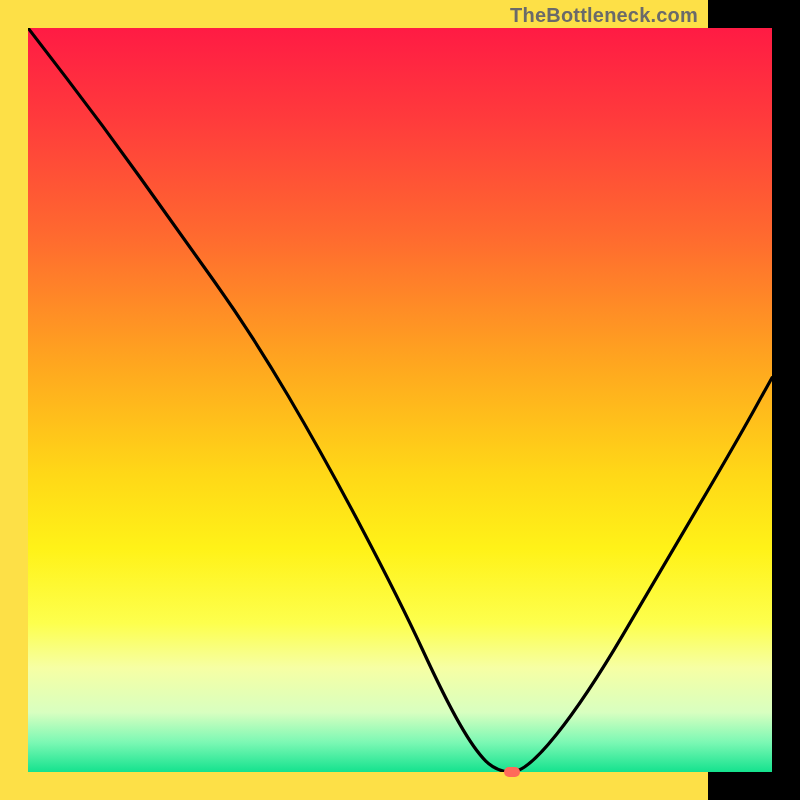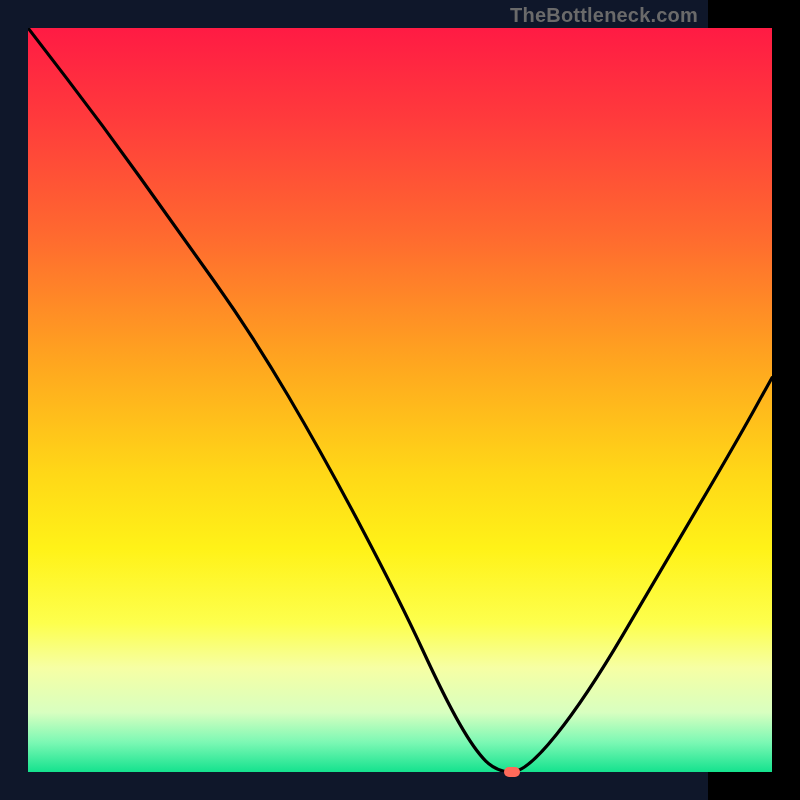--- a/index.html
+++ b/index.html
@@ -8,21 +8,21 @@
     width: 800px;
     height: 800px;
     background: #000;
     overflow: hidden;
     font-family: Arial, Helvetica, sans-serif;
   }
   .frame {
     position: relative;
     width: 708px;
     height: 800px;
-    background: #0f172a;
+    background: #fde047;
   }
   .watermark {
     position: absolute;
     top: 4px;
     right: 10px;
     color: #6a6a6a;
     font-size: 20px;
     font-weight: 600;
     letter-spacing: 0.2px;
     z-index: 20;

